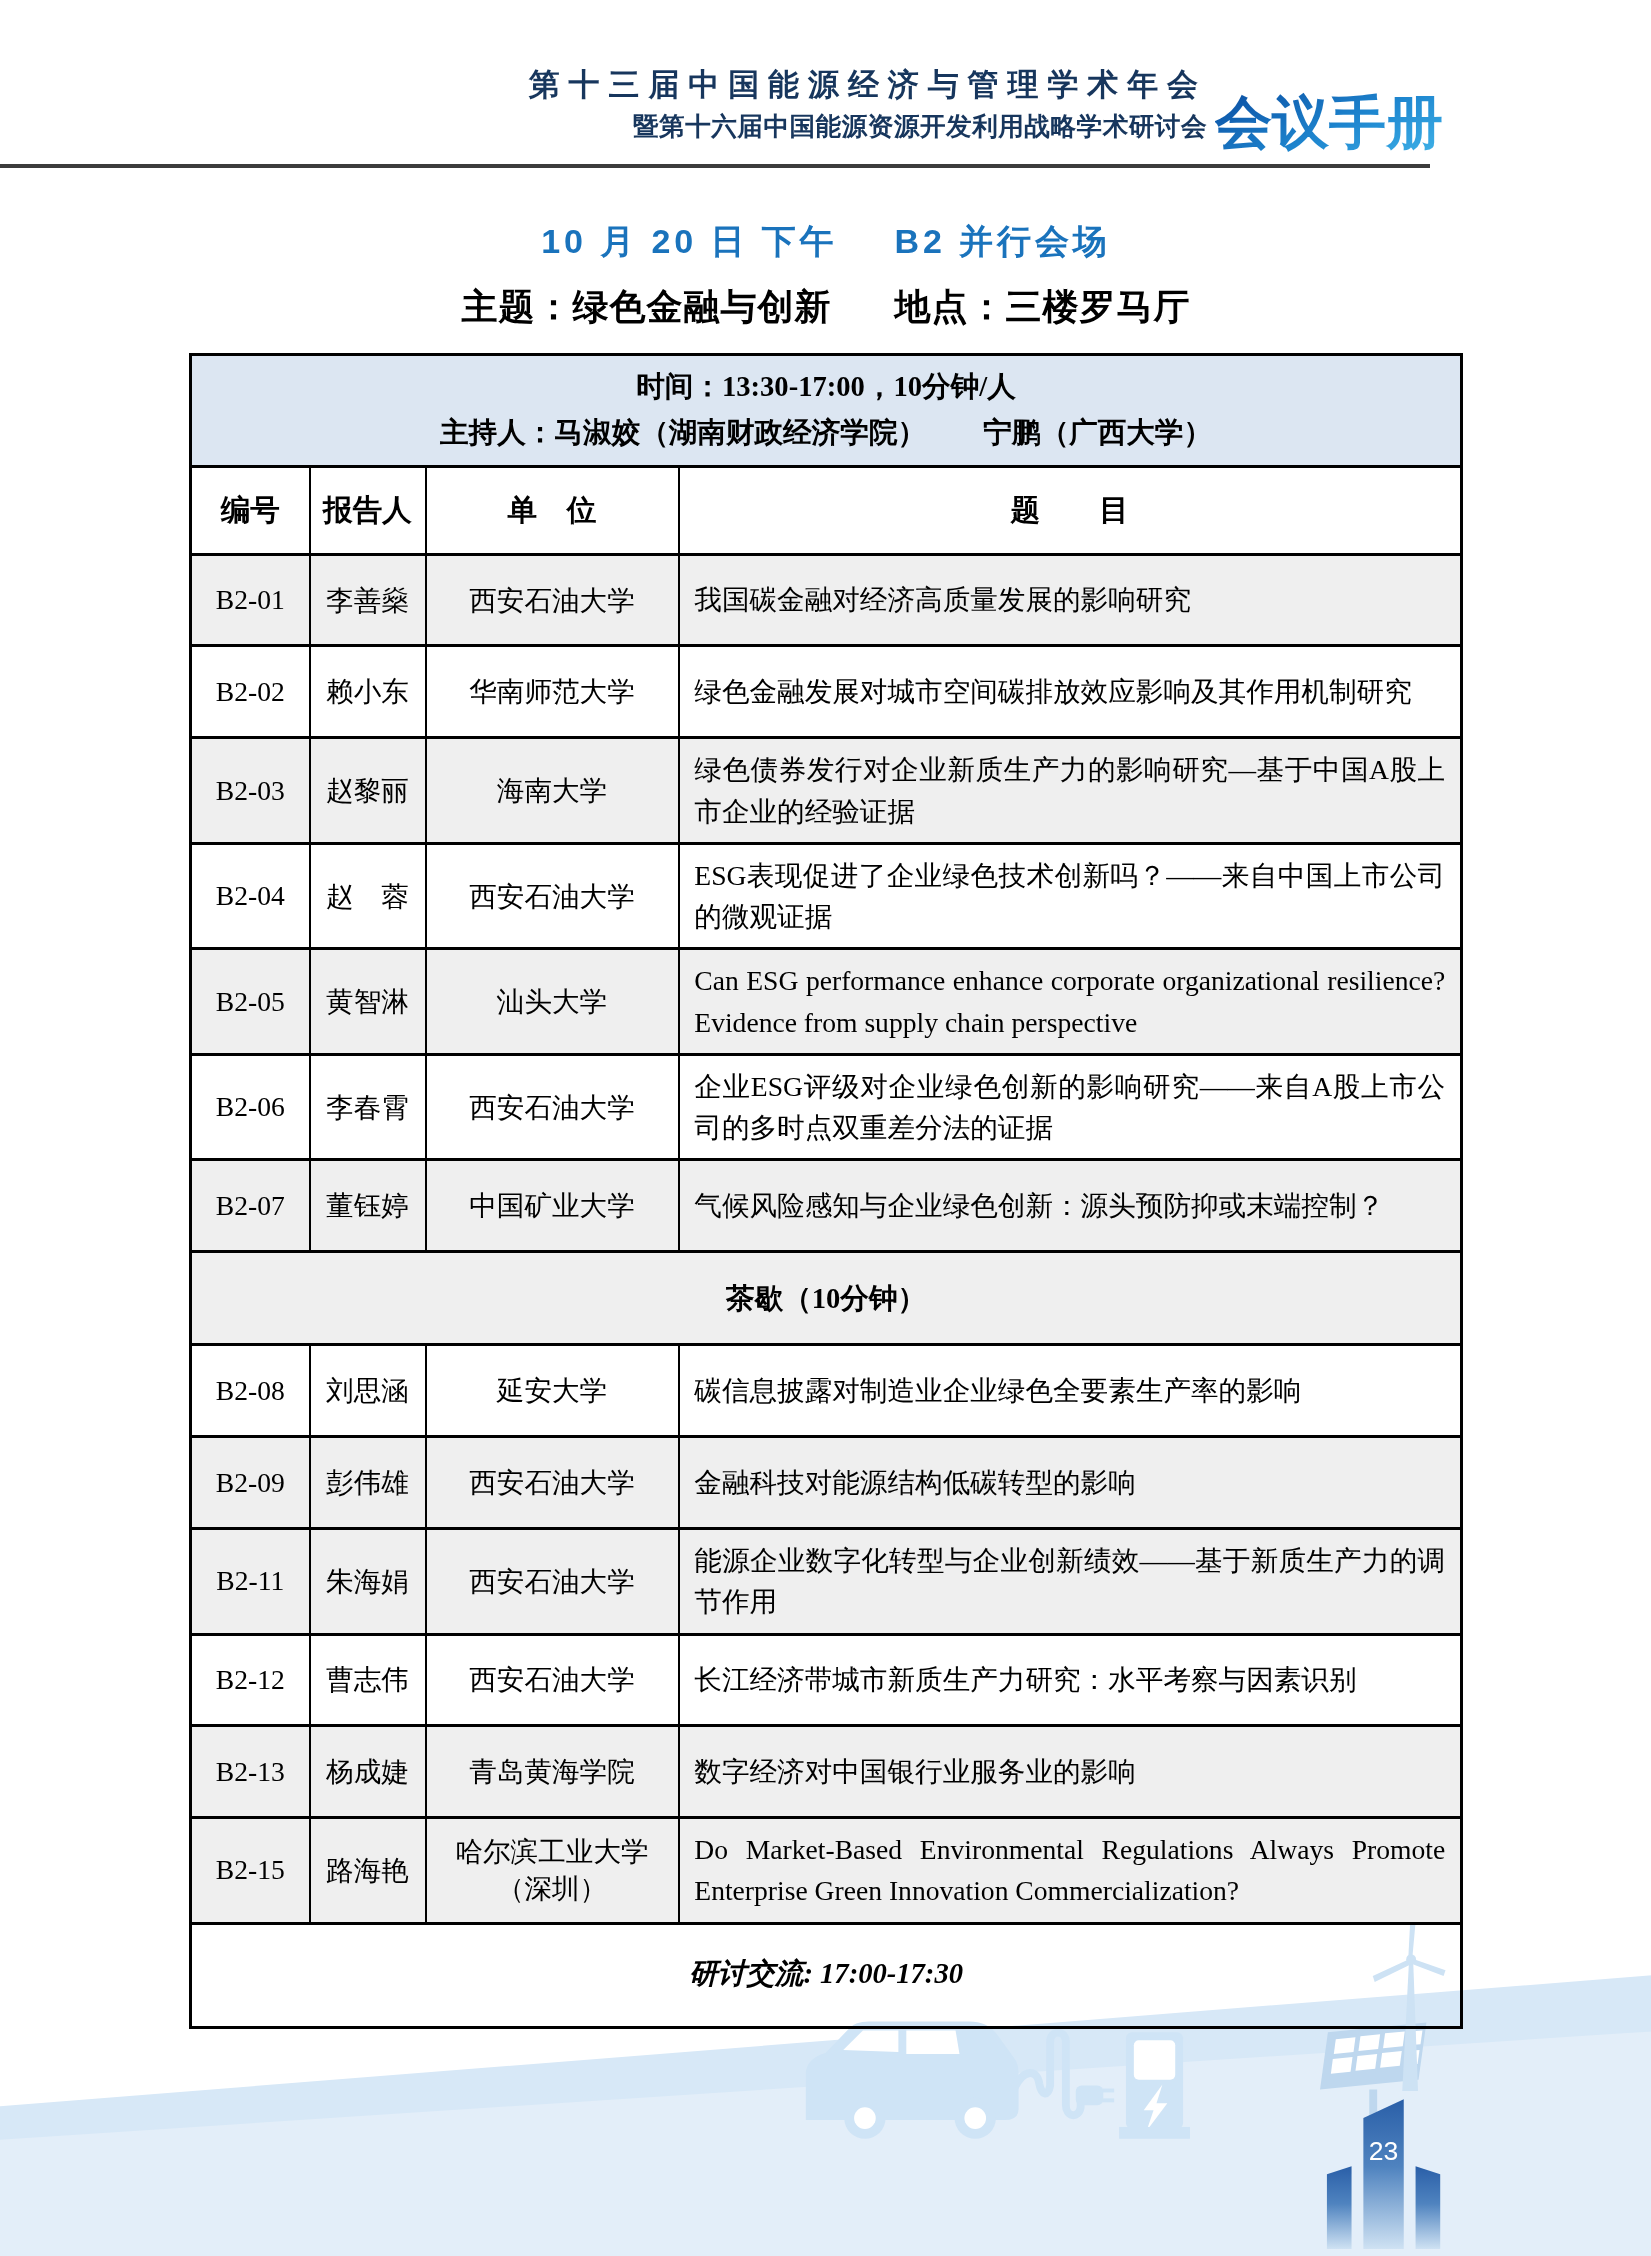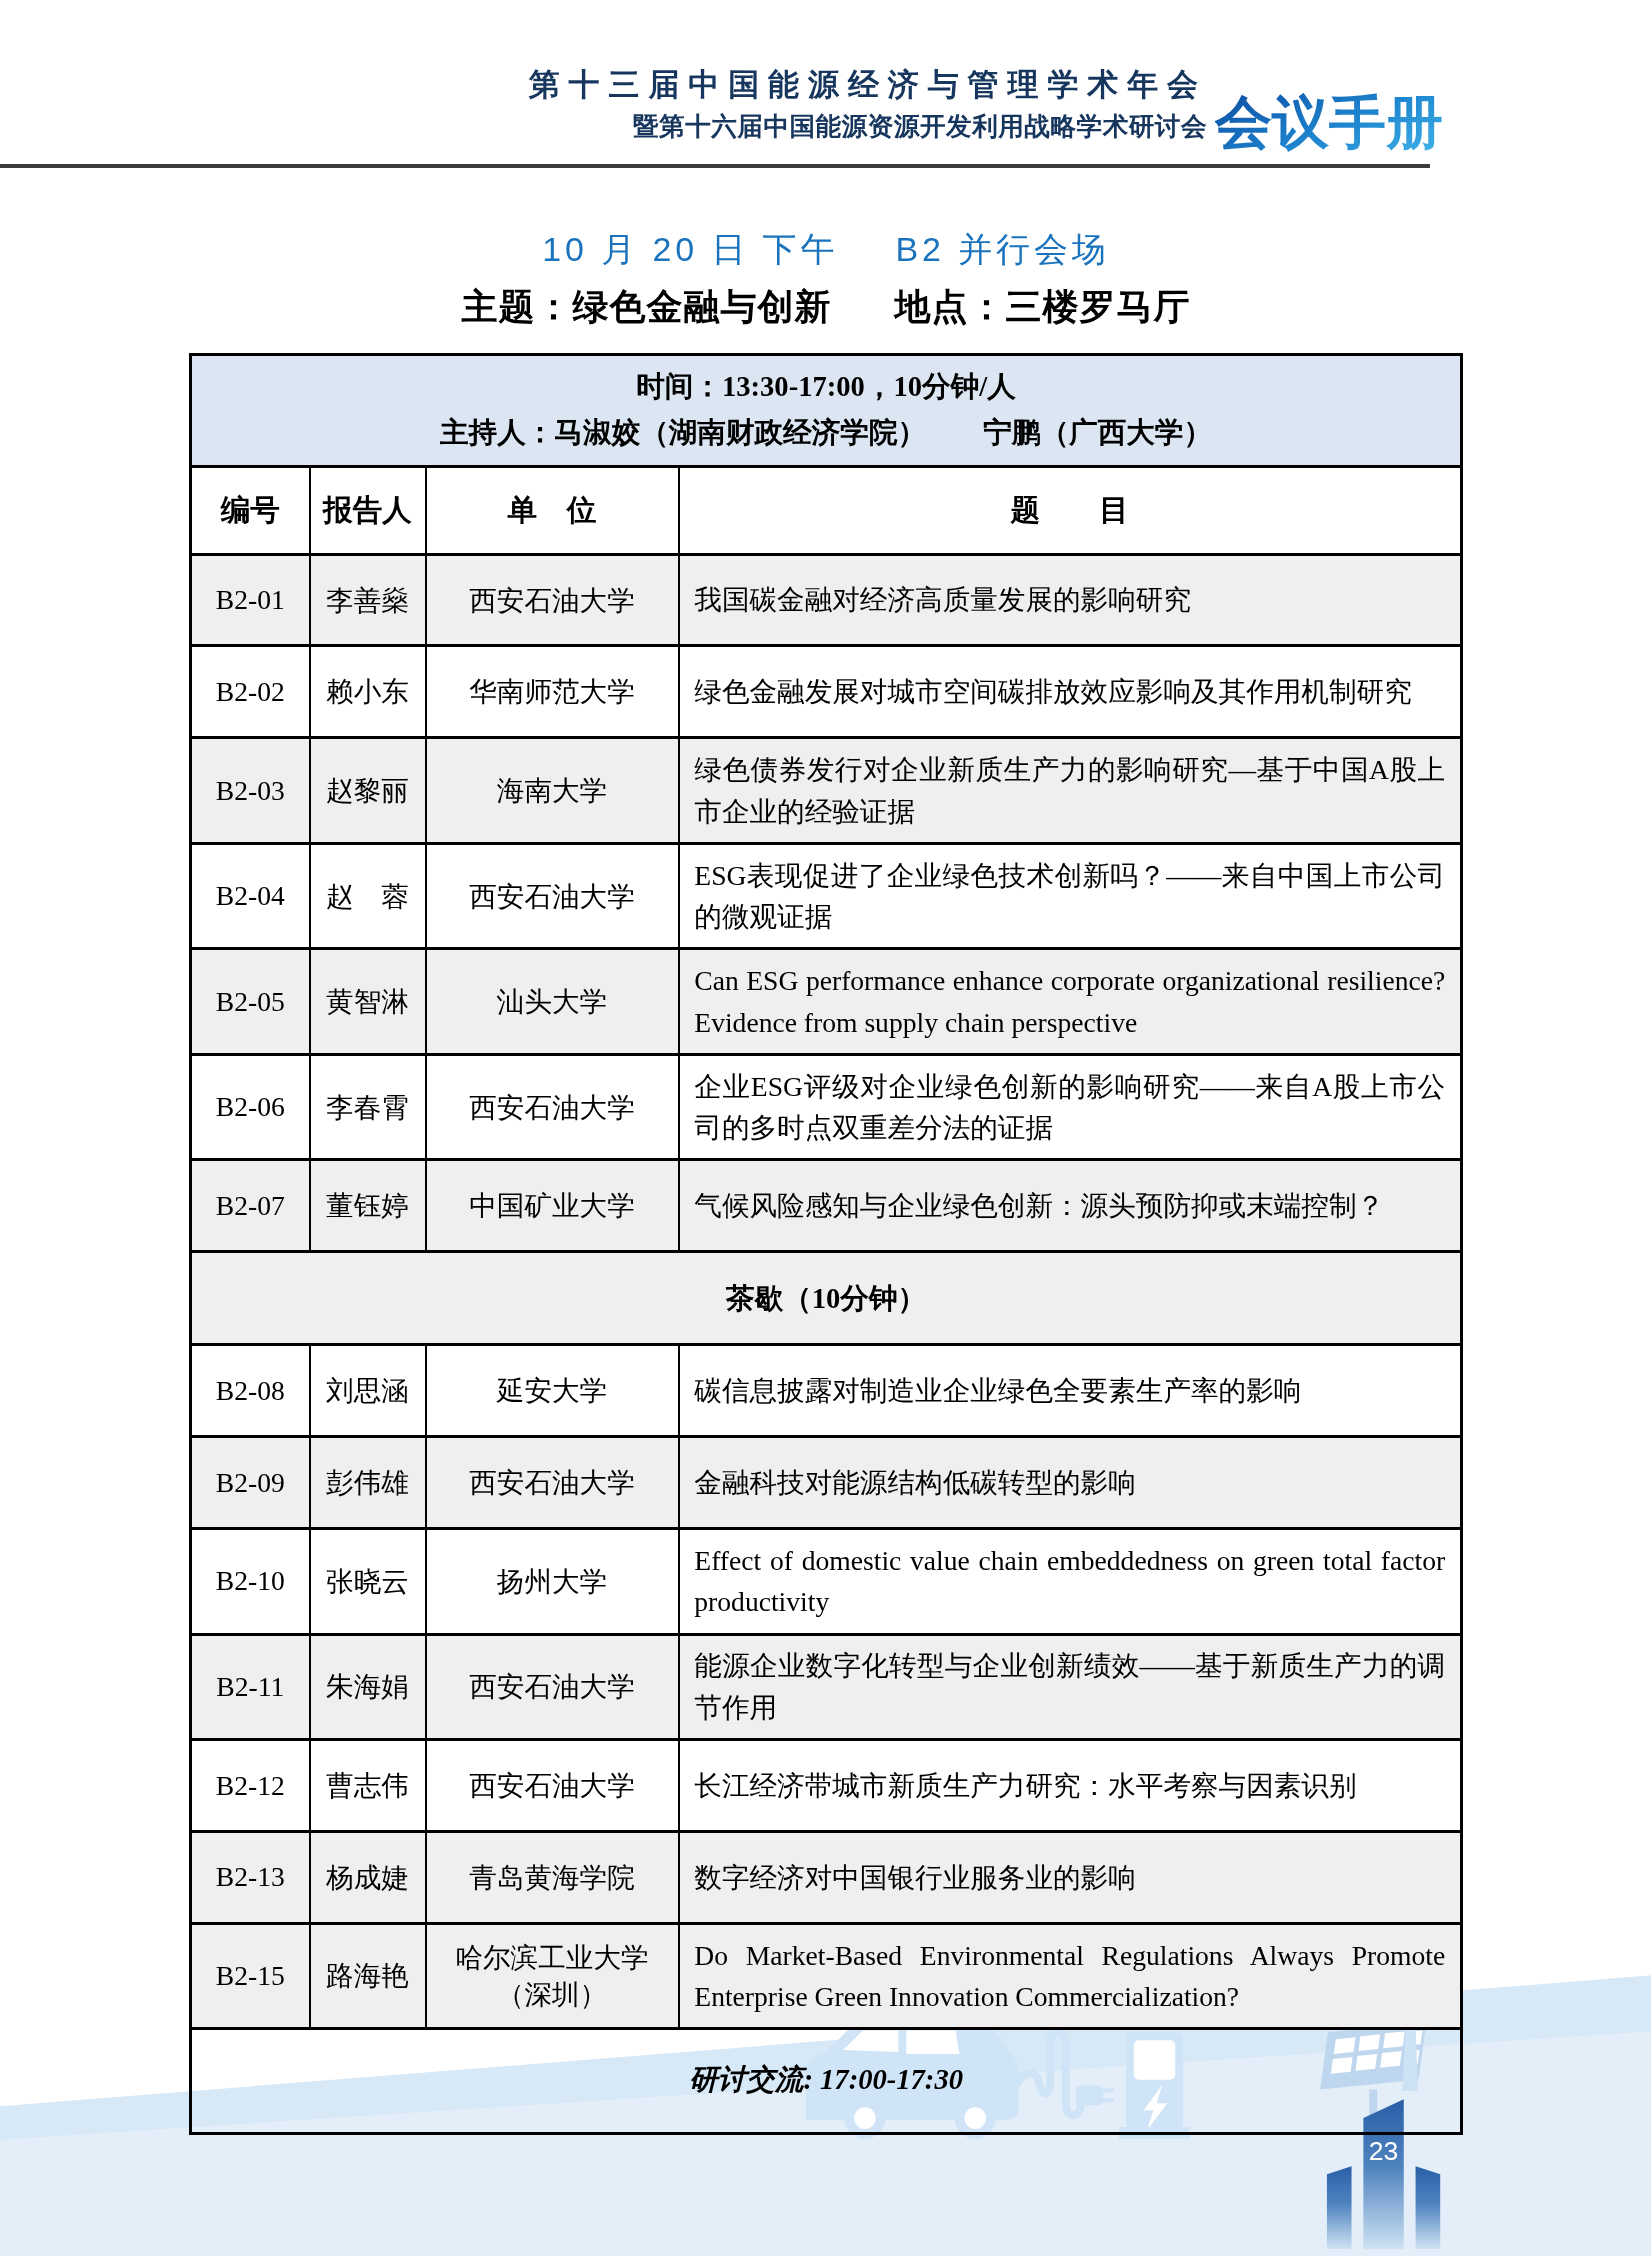--- a/index.html
+++ b/index.html
@@ -24,21 +24,21 @@
     background:linear-gradient(155deg,#0b4ea2 5%,#1e86cf 55%,#3fb2e8 95%);
     -webkit-background-clip:text;background-clip:text;color:transparent;
   }
   .header-rule{
     position:absolute;left:0;top:164px;width:1430px;height:3.9px;background:#3c3c3c;
   }
   
   .session-title{
     position:absolute;top:219px;left:0;width:100%;text-align:center;
     font-family:"Liberation Sans","DejaVu Sans",sans-serif;
-    font-weight:normal;font-size:34px;color:#1a73bc;letter-spacing:3.9px;margin-top:8px;
+    font-weight:bold;font-size:34px;color:#1a73bc;letter-spacing:3.9px;
   }
   .session-title .gap{display:inline-block;width:57px;}
   .topic-line{
     position:absolute;top:283px;left:0;width:100%;text-align:center;
     font-family:"Liberation Sans","DejaVu Sans",sans-serif;
     font-weight:bold;font-size:36px;color:#000;letter-spacing:1px;
   }
   .topic-line .gap{display:inline-block;width:63px;}
   
   table.schedule{
@@ -242,26 +242,20 @@
         <td class="cell-presenter">刘思涵</td>
         <td class="cell-affiliation">延安大学</td>
         <td class="cell-title">碳信息披露对制造业企业绿色全要素生产率的影响</td>
       </tr>
       <tr class="data-row shaded">
         <td class="cell-id">B2-09</td>
         <td class="cell-presenter">彭伟雄</td>
         <td class="cell-affiliation">西安石油大学</td>
         <td class="cell-title">金融科技对能源结构低碳转型的影响</td>
       </tr>
-      <tr class="data-row">
-        <td class="cell-id">B2-10</td>
-        <td class="cell-presenter">张晓云</td>
-        <td class="cell-affiliation">扬州大学</td>
-        <td class="cell-title">Effect of domestic value chain embeddedness on green total factor productivity</td>
-      </tr>
       <tr class="data-row shaded">
         <td class="cell-id">B2-11</td>
         <td class="cell-presenter">朱海娟</td>
         <td class="cell-affiliation">西安石油大学</td>
         <td class="cell-title">能源企业数字化转型与企业创新绩效——基于新质生产力的调节作用</td>
       </tr>
       <tr class="data-row">
         <td class="cell-id">B2-12</td>
         <td class="cell-presenter">曹志伟</td>
         <td class="cell-affiliation">西安石油大学</td>

